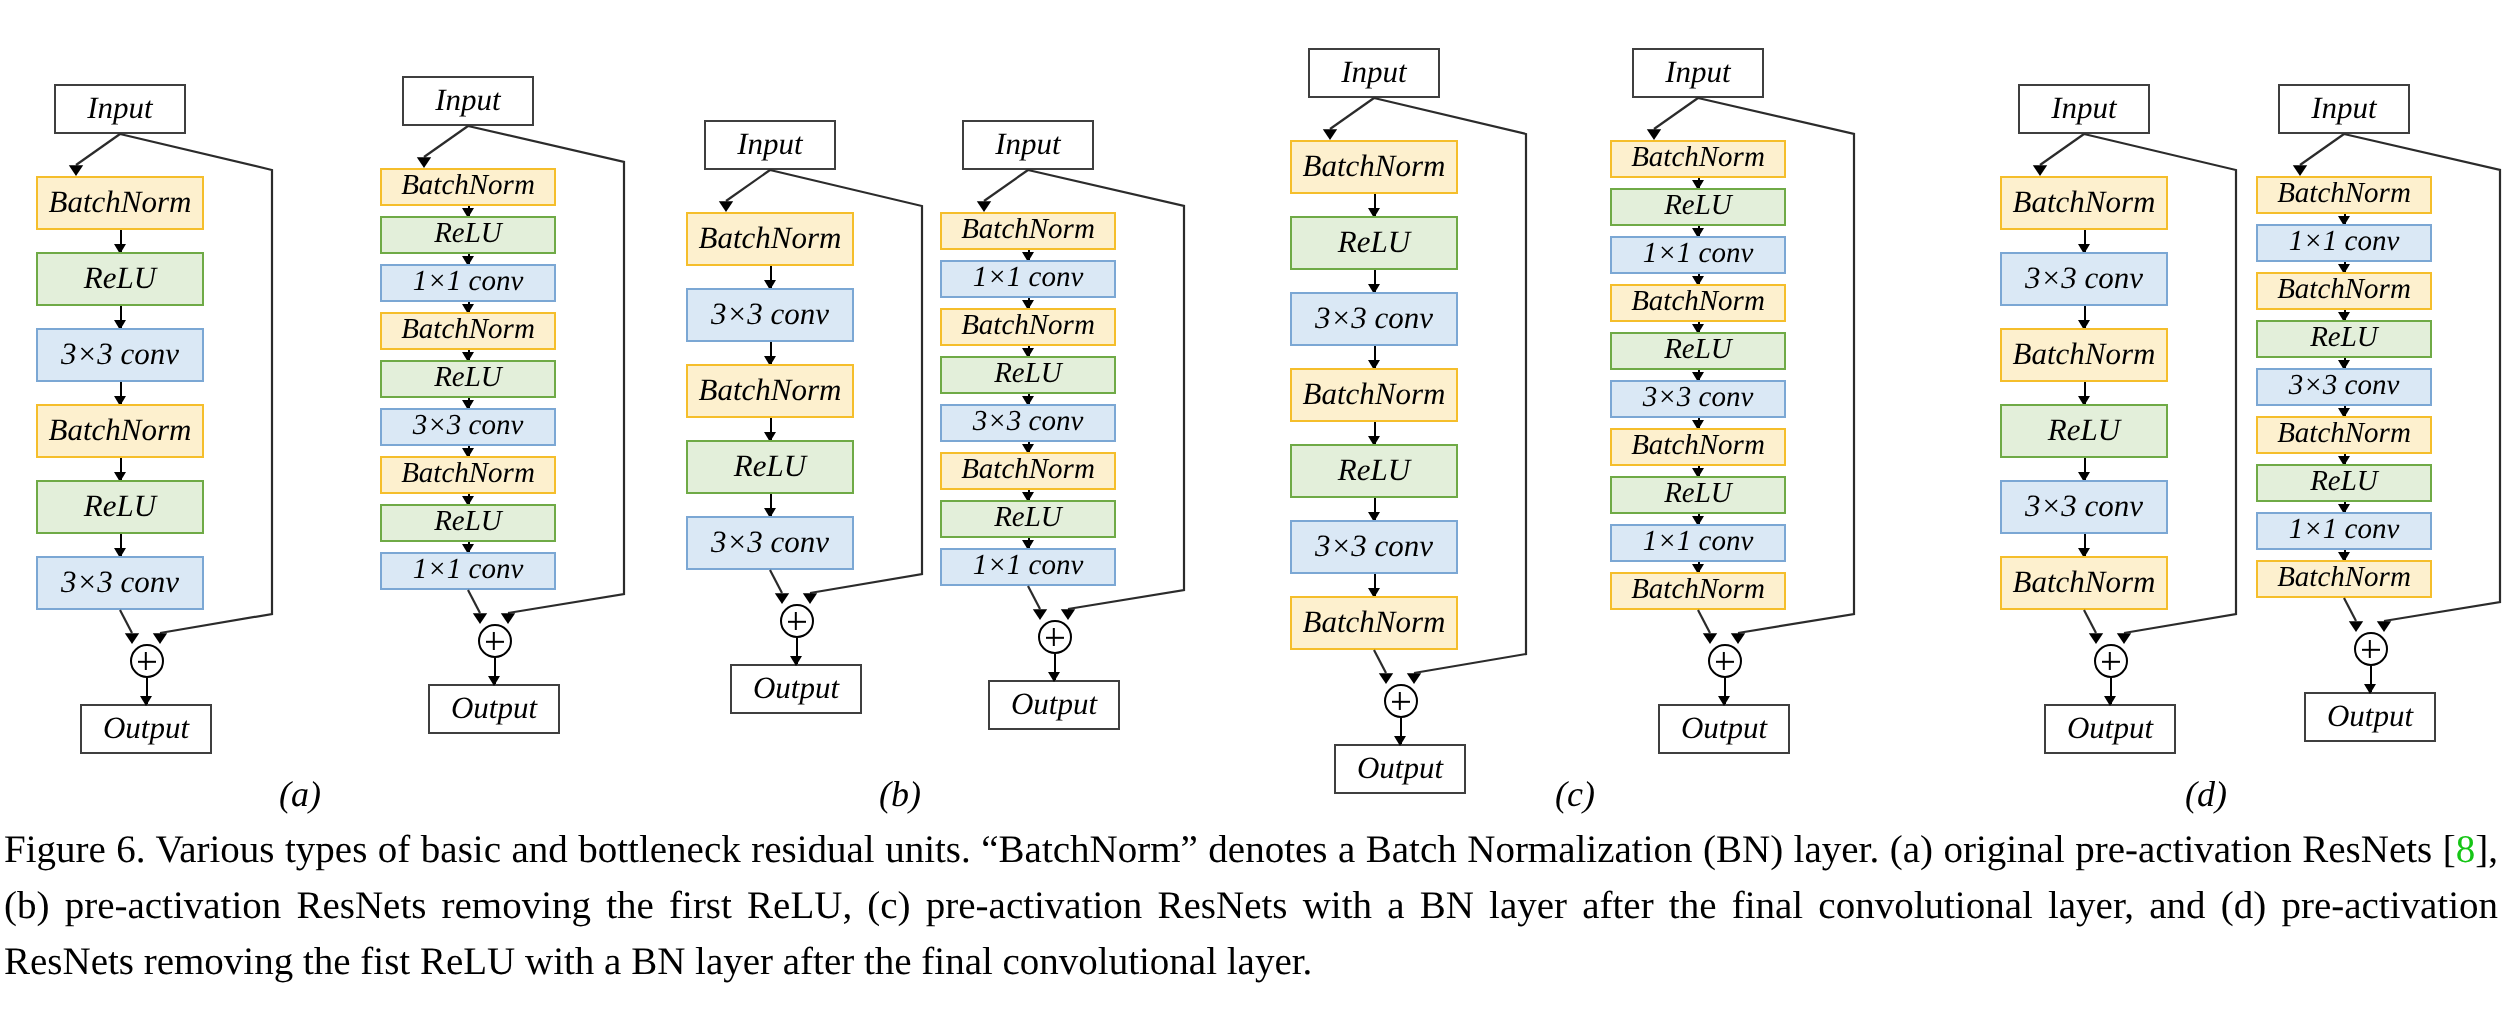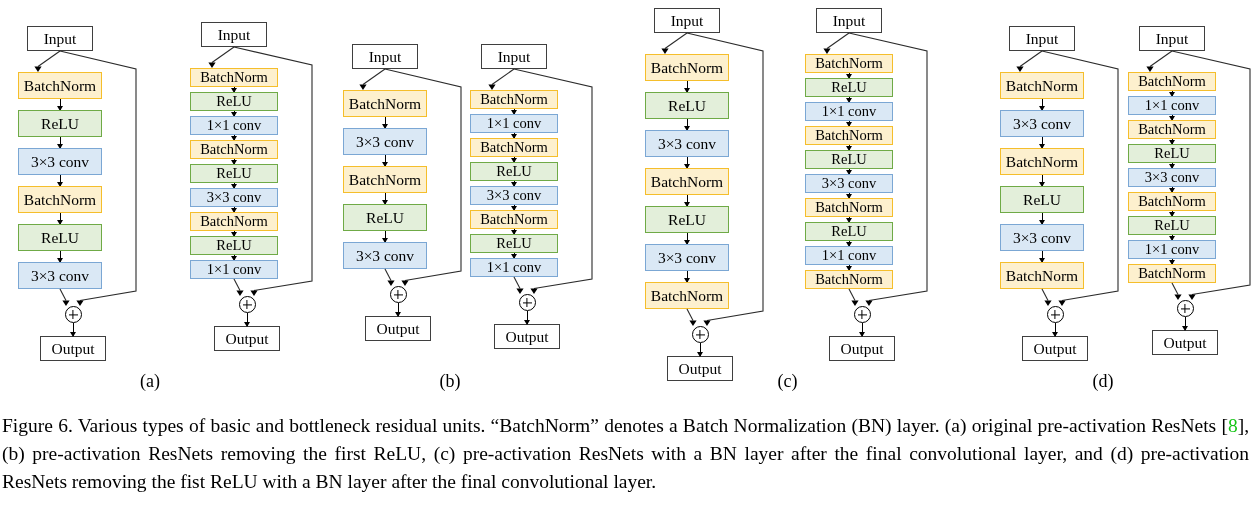--- a/index.html
+++ b/index.html
@@ -19,22 +19,23 @@
 
   
   #diagram-area {
     position: relative;
     width: 1251px;
     height: 400px;
   }
 
   .panel {
     position: absolute;
-    top: 0;
+    top: 16px;
     height: 400px;
+    font-style: italic;
   }
 
   .panel-label {
     position: absolute;
     width: 100%;
     top: 372px;
     text-align: center;
     font-size: 18px;
     font-family: "Liberation Serif", serif;
     color: #000;

